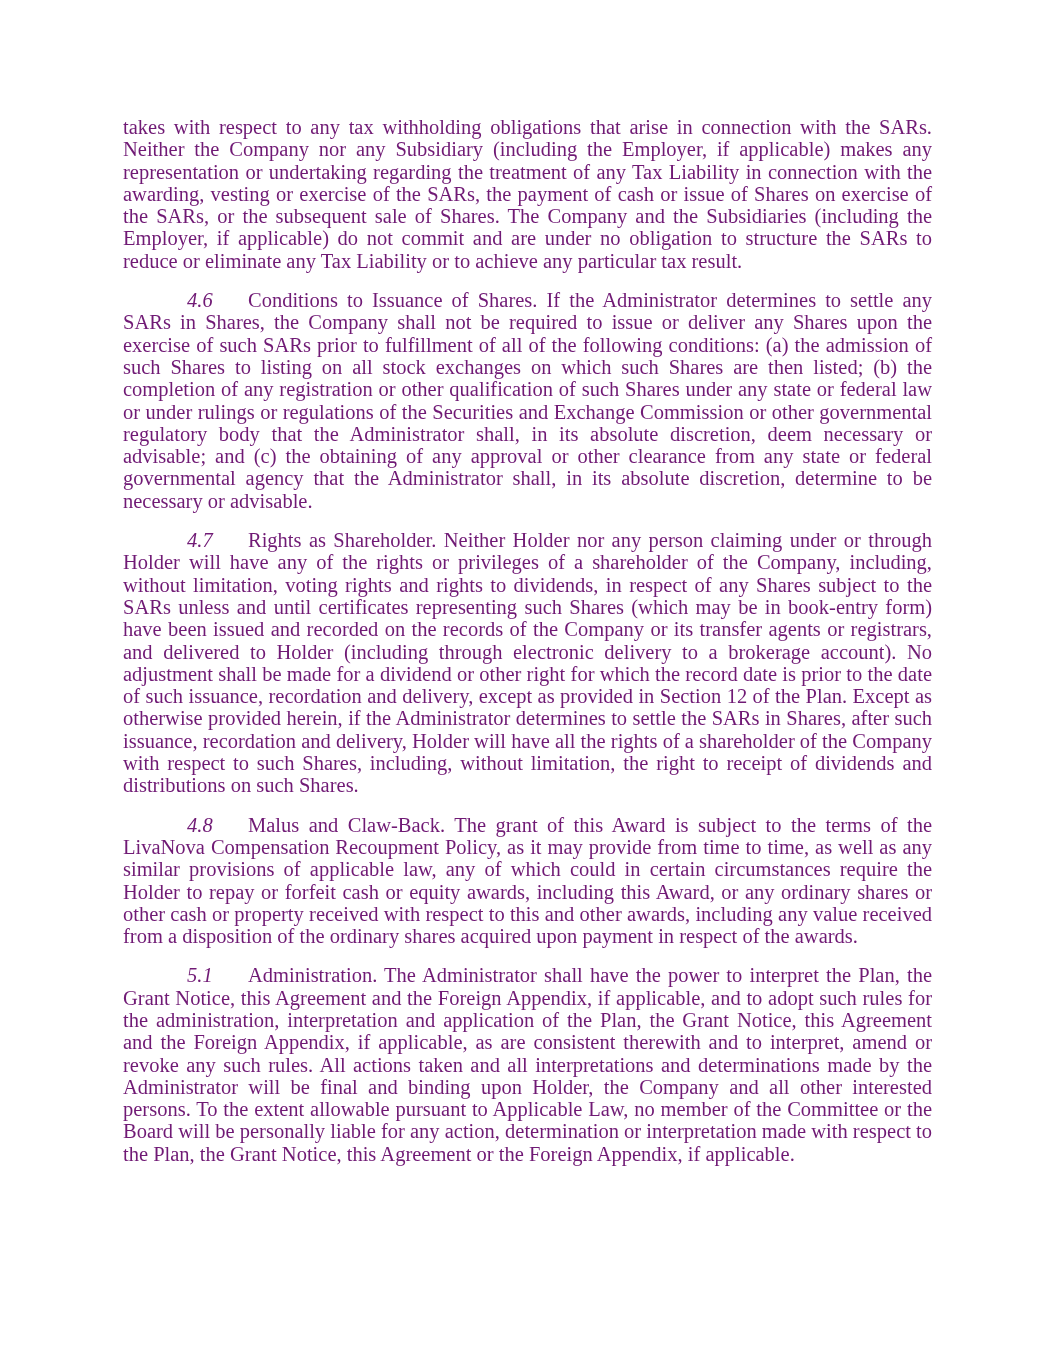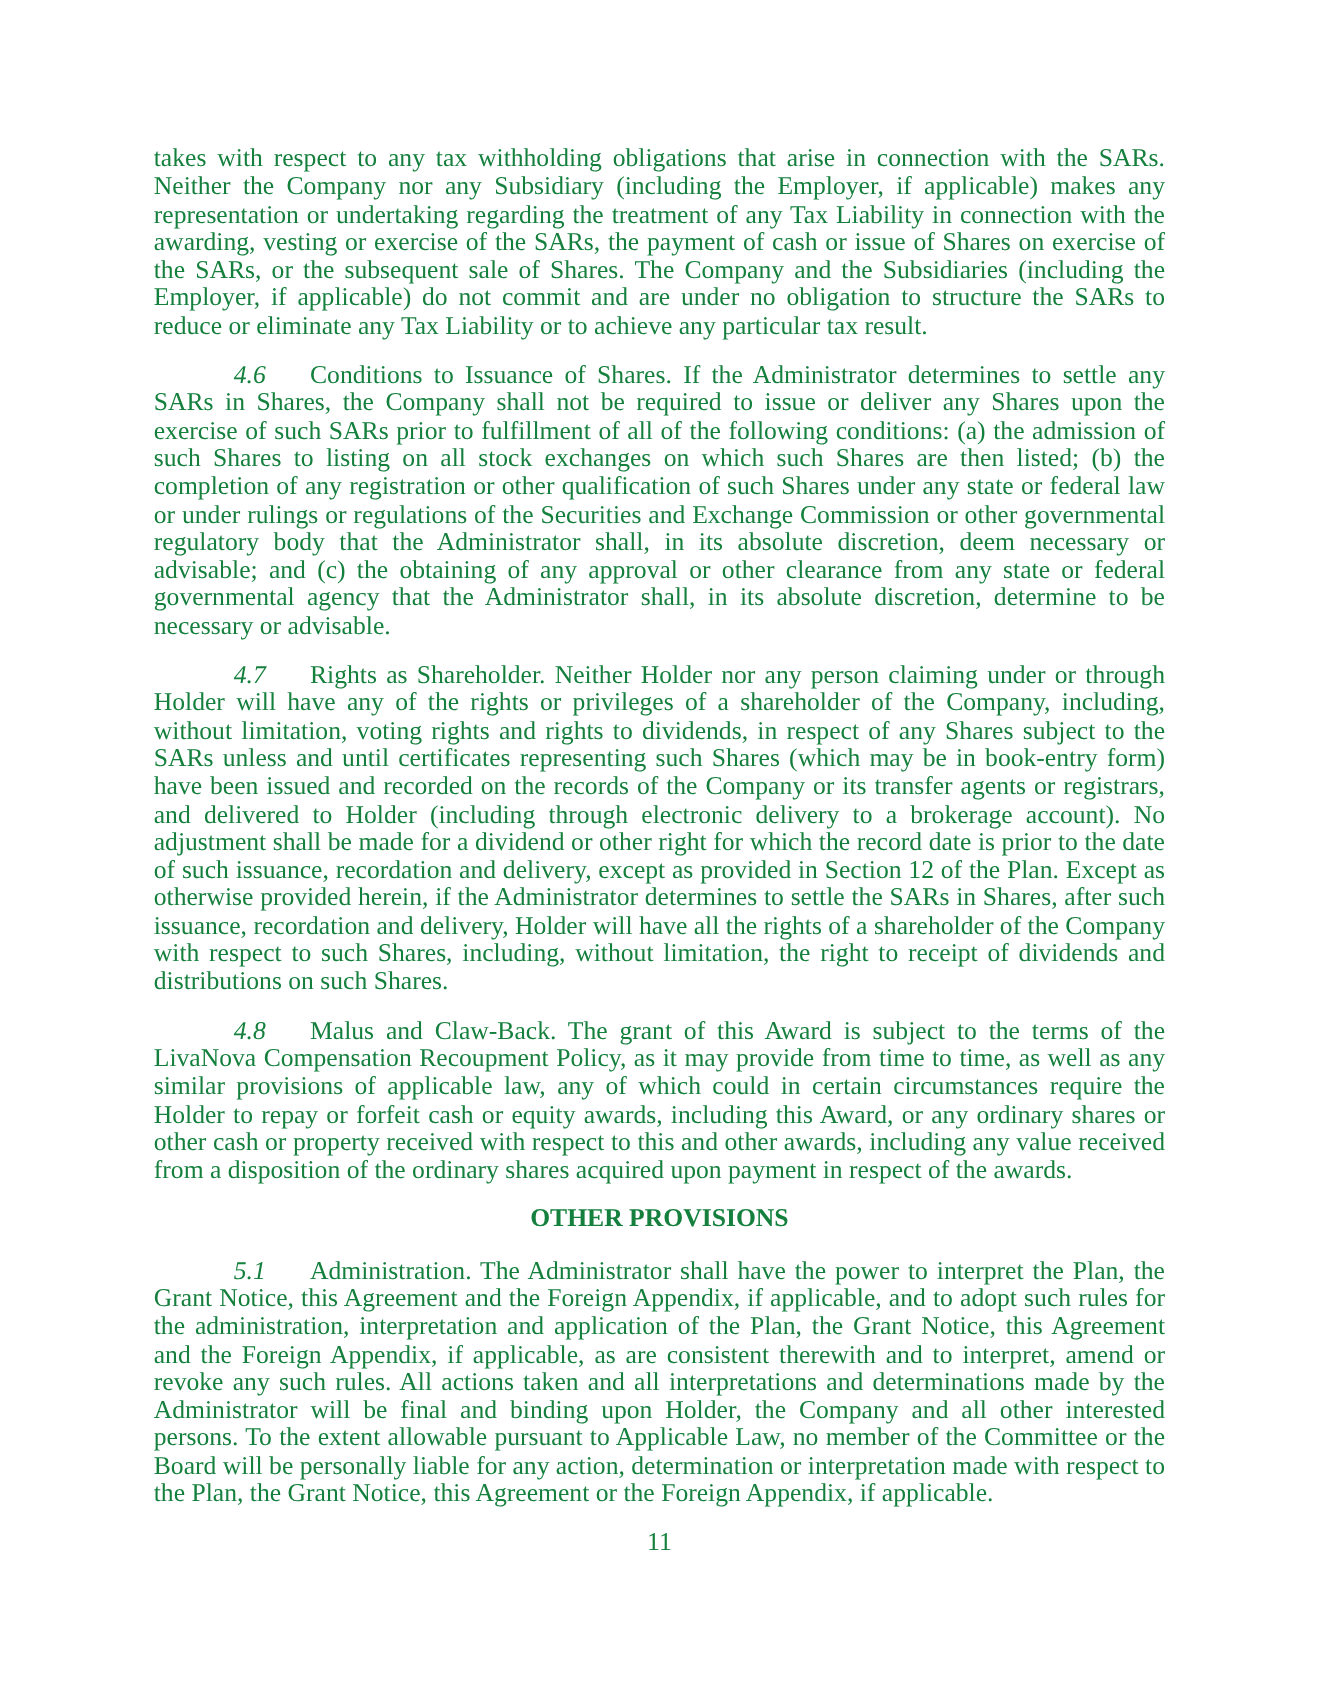--- a/index.html
+++ b/index.html
@@ -11,21 +11,21 @@
     position: relative;
     width: 1055px;
     height: 1365px;
     margin: 0 auto;
     background: #ffffff;
     box-sizing: border-box;
     padding: 116px 123px 0 123px;
     font-family: "Liberation Serif", "DejaVu Serif", serif;
     font-size: 20.5px;
     line-height: 22.3px;
-    color: #15803d;
+    color: #701a75;
     overflow: hidden;
   }
   p.body-para {
     margin: 0 0 17px 0;
     text-align: justify;
   }
   p.section-para {
     margin: 0 0 17px 0;
     text-align: justify;
     text-indent: 64px;
@@ -62,19 +62,17 @@
 
   <p class="body-para">takes with respect to any tax withholding obligations that arise in connection with the SARs.  Neither the Company nor any Subsidiary (including the Employer, if applicable) makes any representation or undertaking regarding the treatment of any Tax Liability in connection with the awarding, vesting or exercise of the SARs, the payment of cash or issue of Shares on exercise of the SARs, or the subsequent sale of Shares.  The Company and the Subsidiaries (including the Employer, if applicable) do not commit and are under no obligation to structure the SARs to reduce or eliminate any Tax Liability or to achieve any particular tax result.</p>
 
   <p class="section-para"><span class="sec-num">4.6</span><span class="sec-head">Conditions to Issuance of Shares</span><span>.  If the Administrator determines to settle any SARs in Shares, the Company shall not be required to issue or deliver any Shares upon the exercise of such SARs prior to fulfillment of all of the following conditions: (a) the admission of such Shares to listing on all stock exchanges on which such Shares are then listed; (b) the completion of any registration or other qualification of such Shares under any state or federal law or under rulings or regulations of the Securities and Exchange Commission or other governmental regulatory body that the Administrator shall, in its absolute discretion, deem necessary or advisable; and (c) the obtaining of any approval or other clearance from any state or federal governmental agency that the Administrator shall, in its absolute discretion, determine to be necessary or advisable.</span></p>
 
   <p class="section-para"><span class="sec-num">4.7</span><span class="sec-head">Rights as Shareholder</span><span>.  Neither Holder nor any person claiming under or through Holder will have any of the rights or privileges of a shareholder of the Company, including, without limitation, voting rights and rights to dividends, in respect of any Shares subject to the SARs unless and until certificates representing such Shares (which may be in book-entry form) have been issued and recorded on the records of the Company or its transfer agents or registrars, and delivered to Holder (including through electronic delivery to a brokerage account).  No adjustment shall be made for a dividend or other right for which the record date is prior to the date of such issuance, recordation and delivery, except as provided in Section 12 of the Plan.  Except as otherwise provided herein, if the Administrator determines to settle the SARs in Shares, after such issuance, recordation and delivery, Holder will have all the rights of a shareholder of the Company with respect to such Shares, including, without limitation, the right to receipt of dividends and distributions on such Shares.</span></p>
 
   <p class="section-para"><span class="sec-num">4.8</span><span class="sec-head">Malus and Claw-Back</span><span>.  The grant of this Award is subject to the terms of the LivaNova Compensation Recoupment Policy, as it may provide from time to time, as well as any similar provisions of applicable law, any of which could in certain circumstances require the Holder to repay or forfeit cash or equity awards, including this Award, or any ordinary shares or other cash or property received with respect to this and other awards, including any value received from a disposition of the ordinary shares acquired upon payment in respect of the awards.</span></p>
 
 
-  <p class="center-subheading">OTHER PROVISIONS</p>
 
   <p class="section-para"><span class="sec-num">5.1</span><span class="sec-head">Administration</span><span>.  The Administrator shall have the power to interpret the Plan, the Grant Notice, this Agreement and the Foreign Appendix, if applicable, and to adopt such rules for the administration, interpretation and application of the Plan, the Grant Notice, this Agreement and the Foreign Appendix, if applicable, as are consistent therewith and to interpret, amend or revoke any such rules.  All actions taken and all interpretations and determinations made by the Administrator will be final and binding upon Holder, the Company and all other interested persons.  To the extent allowable pursuant to Applicable Law, no member of the Committee or the Board will be personally liable for any action, determination or interpretation made with respect to the Plan, the Grant Notice, this Agreement or the Foreign Appendix, if applicable.</span></p>
 
-  <p class="page-number">11</p>
 
 </div>
 
 </body></html>

